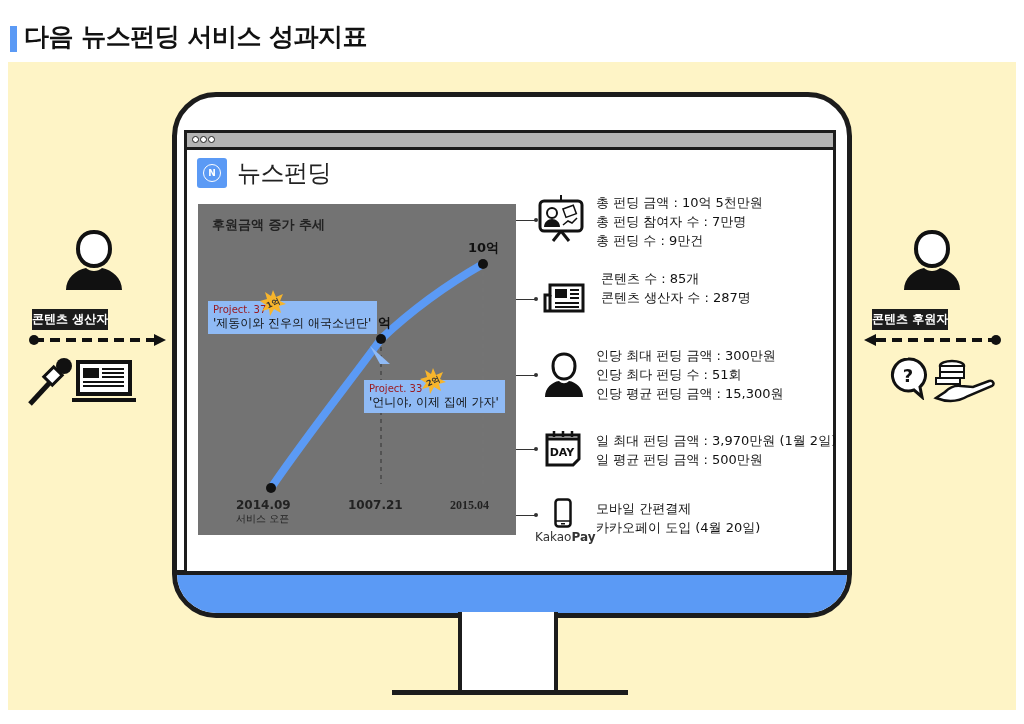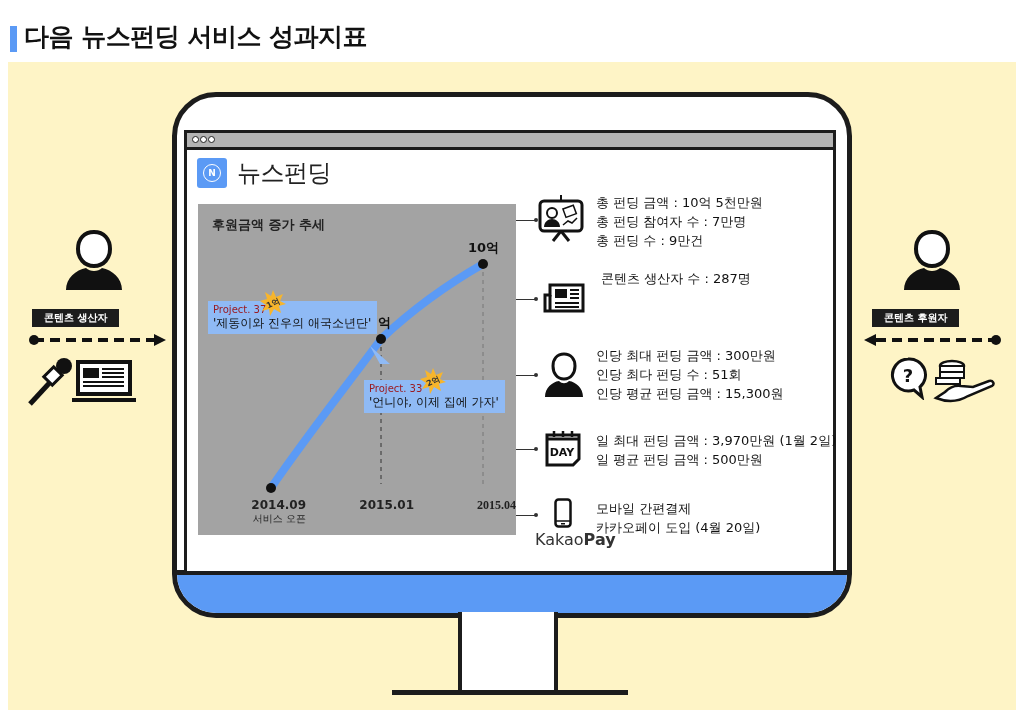--- a/index.html
+++ b/index.html
@@ -18,39 +18,39 @@
   .chin { left:0; bottom:0; width:100%; height:38px; background:#5b9af5; border-top:5px solid #1c1c1c; }
 
   .browser { left:184px; top:130px; width:652px; height:444px; border:3px solid #1c1c1c; background:#fff; box-sizing:border-box; }
   .browser-titlebar { left:0; top:0; width:100%; height:14px; background:#b4b4b4; border-bottom:3px solid #1c1c1c; }
   .win-dot { top:3px; width:5px; height:5px; border:1.5px solid #222; border-radius:50%; background:#fff; }
 
   .logo-box { left:10px; top:25px; width:30px; height:30px; background:#5b9af5; border-radius:3px; }
   .logo-n { left:6px; top:6px; width:16px; height:16px; border:1px solid #fff; border-radius:50%; color:#fff; font-size:9px; font-weight:bold; text-align:center; line-height:16px; }
   .brand { left:50px; top:24px; font-size:24px; color:#222; white-space:nowrap; letter-spacing:-0.5px; }
 
-  .chart-panel { left:11px; top:71px; width:318px; height:331px; background:#a3a3a3; }
+  .chart-panel { left:11px; top:71px; width:318px; height:331px; background:#737373; }
   .chart-title { left:14px; top:12px; font-size:13px; font-weight:bold; color:#222; white-space:nowrap; }
 
   .stat-text { font-size:13px; line-height:19px; color:#111; white-space:nowrap; }
   .connector { height:1px; background:#333; }
   .connector::after { content:""; position:absolute; right:-2px; top:-2px; width:4px; height:4px; border-radius:50%; background:#333; }
 
-  .label-box { background:#1c1c1c; color:#fff; font-size:10px; font-weight:bold; padding:2px 12px; white-space:nowrap; }
+  .label-box { background:#1c1c1c; color:#fff; font-size:12px; font-weight:bold; padding:2px 0; white-space:nowrap; }
   .stand-neck { left:458px; top:612px; width:100px; height:80px; background:#fff; border-left:4px solid #1c1c1c; border-right:4px solid #1c1c1c; box-sizing:border-box; }
   .stand-base { left:392px; top:690px; width:236px; height:5px; background:#1c1c1c; }
 
   .callout { background:#8fbaf5; padding:3px 6px 3px 5px; white-space:nowrap; }
   .callout .proj { color:#9a1b22; font-size:10px; line-height:12px; }
   .callout .name { color:#111; font-size:12px; line-height:15px; }
   .badge { width:26px; height:26px; }
 
-  .axis-label { font-size:12px; font-weight:bold; color:#222; white-space:nowrap; text-align:right; }
+  .axis-label { font-size:12px; font-weight:bold; color:#222; white-space:nowrap; text-align:left; }
   .point-label { font-size:13px; font-weight:bold; color:#111; white-space:nowrap; }
-  .kakao { font-size:16px; color:#333; white-space:nowrap; }
+  .kakao { font-size:12px; color:#333; white-space:nowrap; }
   .kakao b { font-weight:bold; }
 </style>
 </head>
 <body>
 
 <div class="abs title-bar-mark"></div>
 <div class="abs page-title">다음 뉴스펀딩 서비스 성과지표</div>
 
 <div class="abs yellow-bg"></div>
 
@@ -157,21 +157,21 @@
     </div>
     <svg class="abs badge" style="left:222px;top:164px;" viewBox="0 0 26 26">
       <polygon points="13,0 16,7 23,4 20,11 26,14 19,16 21,23 14,19 10,26 9,19 2,21 6,15 0,11 7,9 5,2 11,6" fill="#f7b52c"></polygon>
       <text x="13" y="16" text-anchor="middle" font-size="8" font-weight="bold" fill="#333" transform="rotate(-25 13 13)">2억</text>
     </svg>
 
     <div class="abs axis-label" style="left:38px;top:294px;width:70px;">
       <div>2014.09</div>
       <div style="font-size:10px;font-weight:normal;">서비스 오픈</div>
     </div>
-    <div class="abs axis-label" style="left:150px;top:294px;width:66px;">2015.01</div>
+    <div class="abs axis-label" style="left:150px;top:294px;width:66px;">1007.21</div>
     <div class="abs axis-label" style="left:252px;top:294px;width:66px;font-family:Liberation Serif, serif;">2015.04</div>
   </div>
 
   <div class="abs connector" style="left:329px;top:87px;width:20px;"></div>
   <svg class="abs" style="left:350px;top:62px;" width="48" height="50" viewBox="0 0 48 50">
     <line x1="24" y1="0" x2="24" y2="6" stroke="#111" stroke-width="2"></line>
     <rect x="3" y="6" width="42" height="30" rx="4" fill="#fff" stroke="#111" stroke-width="3"></rect>
     <circle cx="15" cy="18" r="5" fill="#fff" stroke="#111" stroke-width="2"></circle>
     <path d="M7 32c0-5 4-8 8-8s8 3 8 8z" fill="#111"></path>
     <rect x="27" y="12" width="11" height="9" transform="rotate(-20 32 16)" fill="#fff" stroke="#111" stroke-width="1.5"></rect>
@@ -190,20 +190,21 @@
     <path d="M9 4h33v26H4V14h5z" fill="#fff" stroke="#111" stroke-width="3"></path>
     <line x1="9" y1="14" x2="9" y2="30" stroke="#111" stroke-width="3"></line>
     <rect x="14" y="8" width="12" height="9" fill="#111"></rect>
     <line x1="29" y1="9" x2="38" y2="9" stroke="#111" stroke-width="2"></line>
     <line x1="29" y1="13" x2="38" y2="13" stroke="#111" stroke-width="2"></line>
     <line x1="29" y1="17" x2="38" y2="17" stroke="#111" stroke-width="2"></line>
     <line x1="14" y1="22" x2="38" y2="22" stroke="#111" stroke-width="2"></line>
     <line x1="14" y1="26" x2="38" y2="26" stroke="#111" stroke-width="2"></line>
   </svg>
   <div class="abs stat-text" style="left:414px;top:136px;">
+    <div>콘텐츠 수 : 85개</div>
     <div>콘텐츠 생산자 수 : 287명</div>
   </div>
 
   <div class="abs connector" style="left:329px;top:242px;width:20px;"></div>
   <svg class="abs" style="left:356px;top:218px;" width="42" height="46" viewBox="0 0 42 46">
     <path d="M21 3c-7 0-11 5-11 12 0 7 4 13 11 13s11-6 11-13C32 8 28 3 21 3z" fill="#fff" stroke="#111" stroke-width="3"></path>
     <path d="M2 46c0-9 7-15 14-16 3 3 7 3 10 0 7 1 14 7 14 16z" fill="#111"></path>
   </svg>
   <div class="abs stat-text" style="left:409px;top:213px;">
     <div>인당 최대 펀딩 금액 : 300만원</div>

